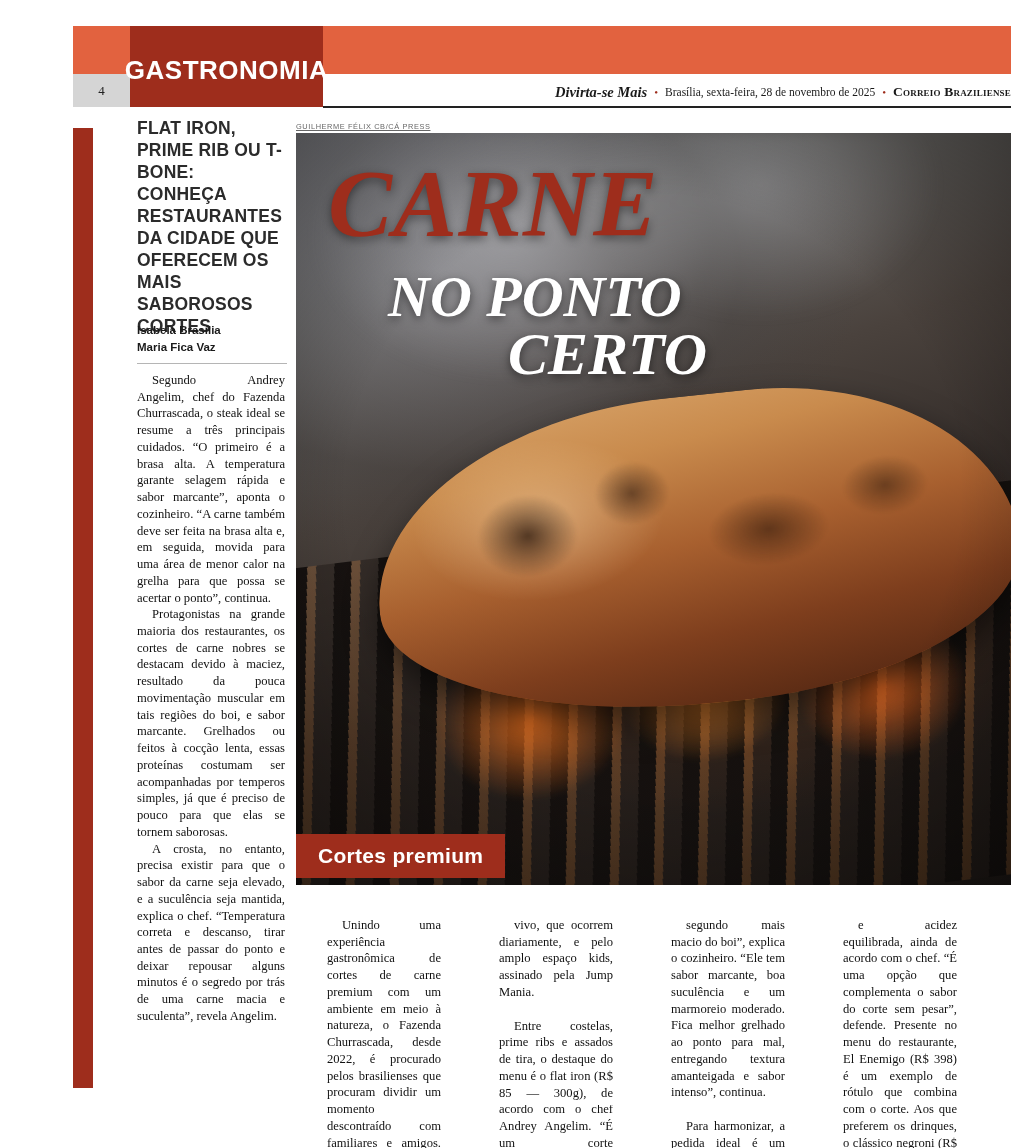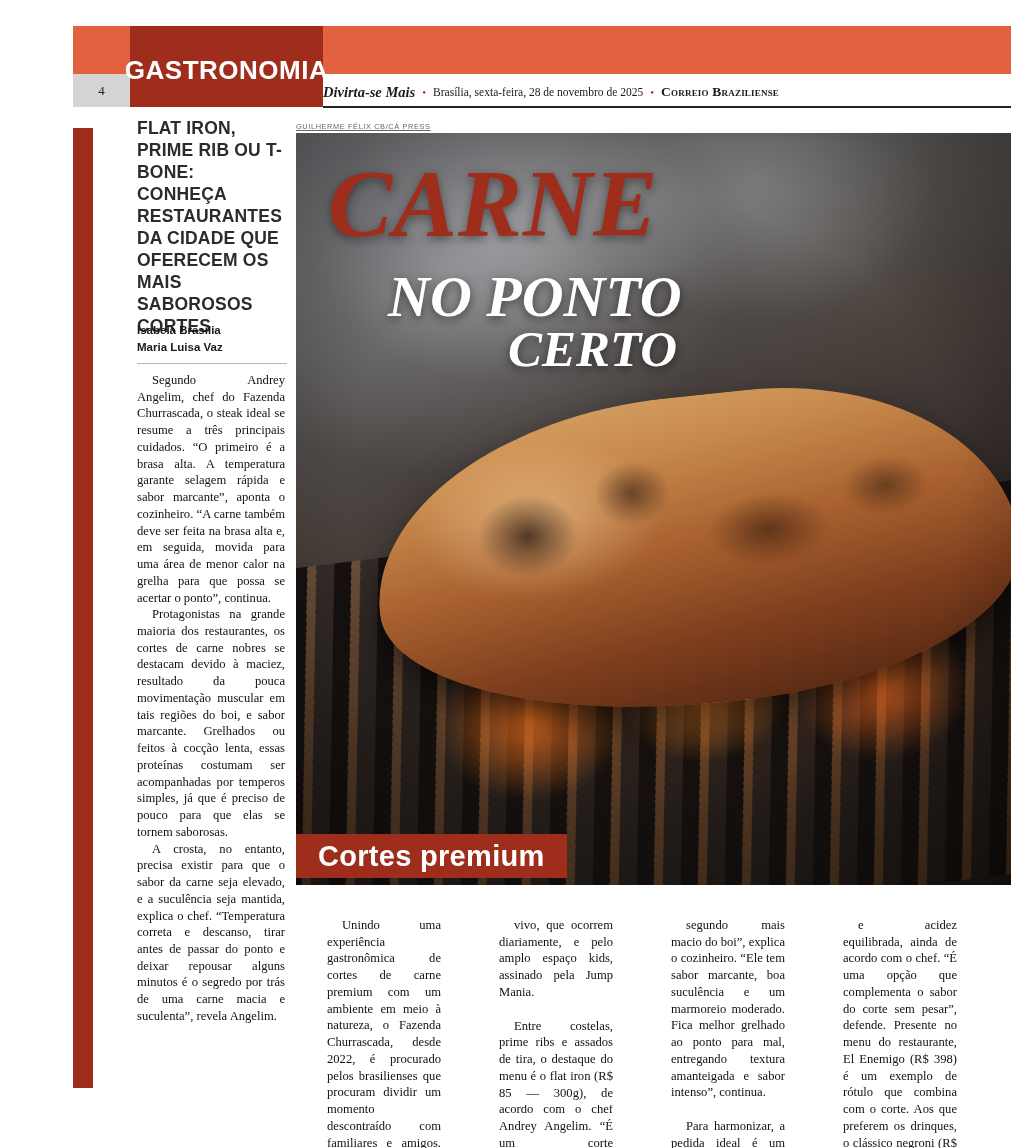--- a/index.html
+++ b/index.html
@@ -100,20 +100,21 @@
     background: #222;
   }
   .mast-info {
     position: absolute;
     left: 323px;
     top: 80px;
     width: 688px;
     height: 24px;
     display: flex;
     align-items: center;
+    justify-content: flex-end;
     gap: 7px;
     font-size: 12.5px;
     color: #1a1a1a;
   }
   .mast-info .brand-italic {
     font-style: italic;
     font-weight: bold;
     font-size: 14.5px;
   }
   .mast-info .bullet {
@@ -319,40 +320,40 @@
     color: #ffffff;
     text-shadow: 0 3px 10px rgba(0,0,0,0.5);
   }
   .headline-sub2 {
     position: absolute;
     left: 508px;
     top: 324px;
     font-family: "Liberation Serif", serif;
     font-style: italic;
     font-weight: bold;
-    font-size: 51px;
+    font-size: 60px;
     line-height: 1;
     color: #ffffff;
     text-shadow: 0 3px 10px rgba(0,0,0,0.5);
   }
 
   
   .premium-label {
     position: absolute;
     left: 296px;
     top: 834px;
     height: 44px;
     background: #9e2d1c;
     padding: 0 22px 0 22px;
     display: flex;
     align-items: center;
     color: #ffffff;
     font-family: "Liberation Sans", sans-serif;
     font-weight: bold;
-    font-size: 29px;
+    font-size: 21px;
     letter-spacing: 0.3px;
   }
 
   
   .body-cols {
     position: absolute;
     left: 310px;
     top: 900px;
     width: 701px;
     height: 192px;
@@ -401,21 +402,21 @@
       <span class="paper-name">Correio Braziliense</span>
     </div>
     <div class="mast-rule"></div>
   </div>
 
   <div class="left-bar"></div>
 
   <div class="kicker">FLAT IRON, PRIME RIB OU T-BONE: CONHEÇA RESTAURANTES DA CIDADE QUE OFERECEM OS MAIS SABOROSOS CORTES</div>
   <div class="byline">
     <div>Isabela Brasília</div>
-    <div>Maria Luisa Vaz</div>
+    <div>Maria Fica Vaz</div>
   </div>
   <div class="byline-rule"></div>
 
   <div class="left-text">
     <p>Segundo Andrey Angelim, chef do Fazenda Churrascada, o steak ideal se resume a três principais cuidados. “O primeiro é a brasa alta. A temperatura garante selagem rápida e sabor marcante”, aponta o cozinheiro. “A carne também deve ser feita na brasa alta e, em seguida, movida para uma área de menor calor na grelha para que possa se acertar o ponto”, continua.</p>
     <p>Protagonistas na grande maioria dos restaurantes, os cortes de carne nobres se destacam devido à maciez, resultado da pouca movimentação muscular em tais regiões do boi, e sabor marcante. Grelhados ou feitos à cocção lenta, essas proteínas costumam ser acompanhadas por temperos simples, já que é preciso de pouco para que elas se tornem saborosas.</p>
     <p>A crosta, no entanto, precisa existir para que o sabor da carne seja elevado, e a suculência seja mantida, explica o chef. “Temperatura correta e descanso, tirar antes de passar do ponto e deixar repousar alguns minutos é o segredo por trás de uma carne macia e suculenta”, revela Angelim.</p>
   </div>
 
   <div class="photo-credit">GUILHERME FÉLIX CB/CÁ PRESS</div>

